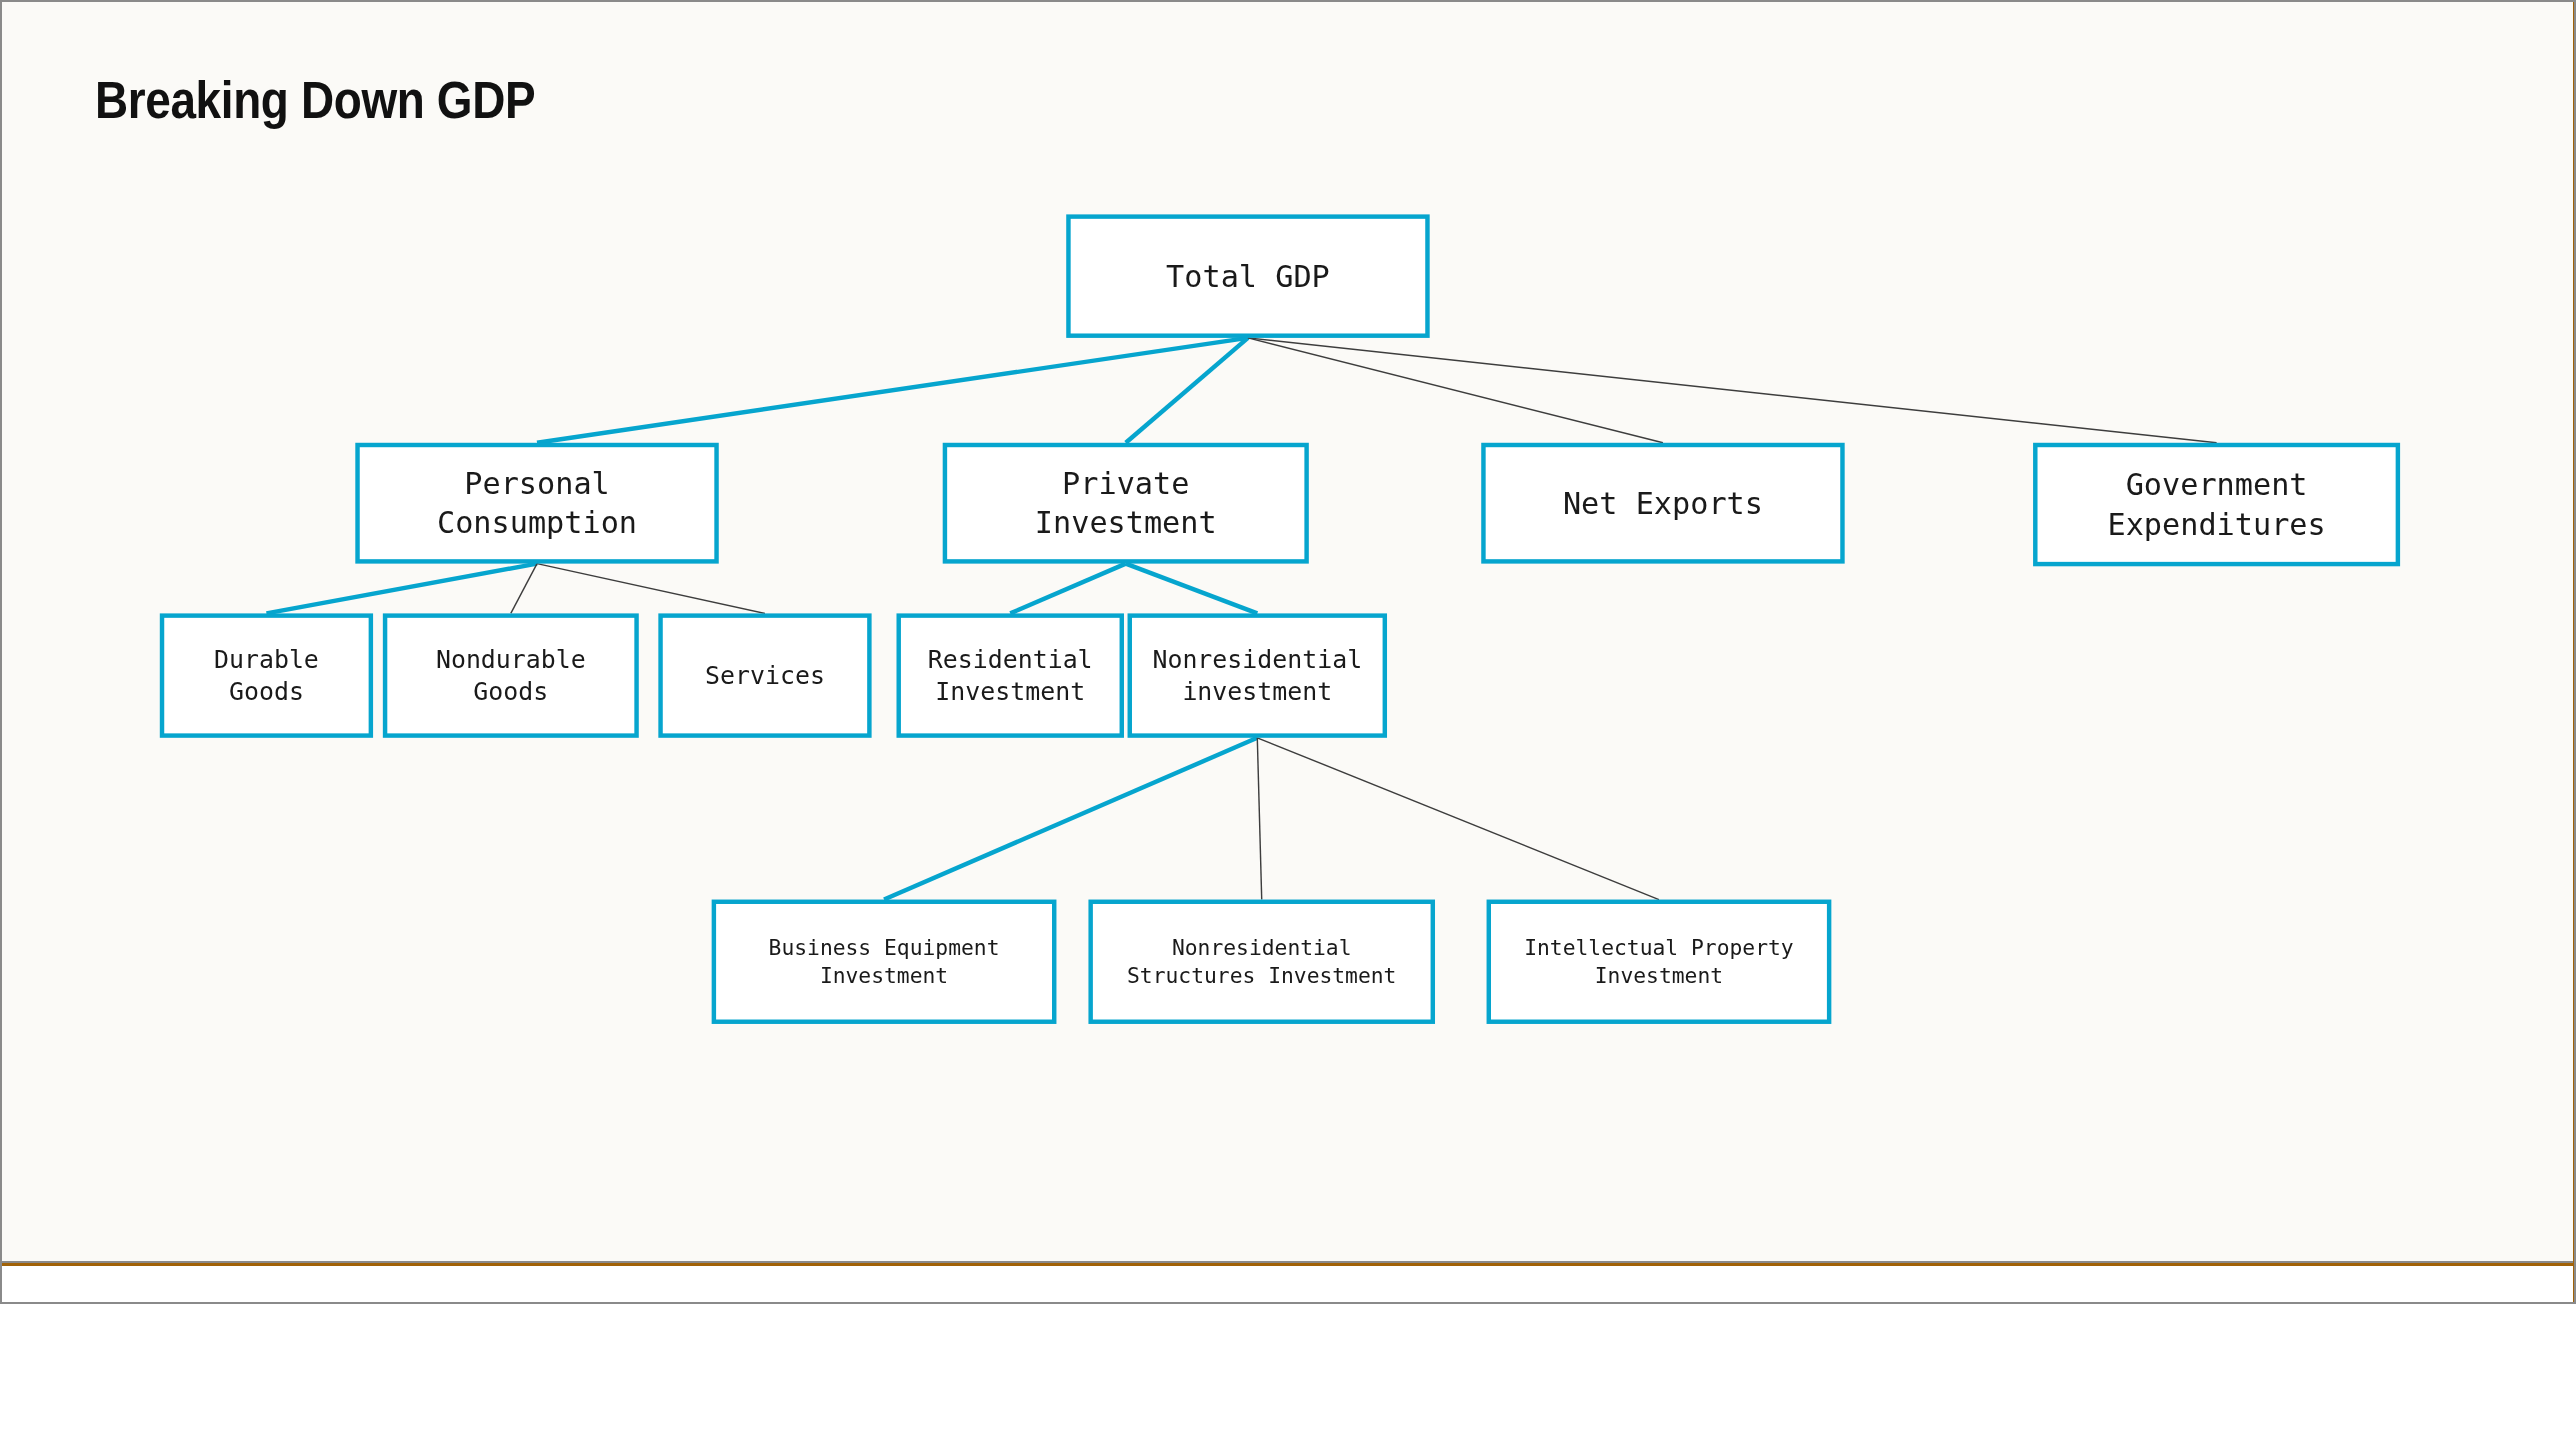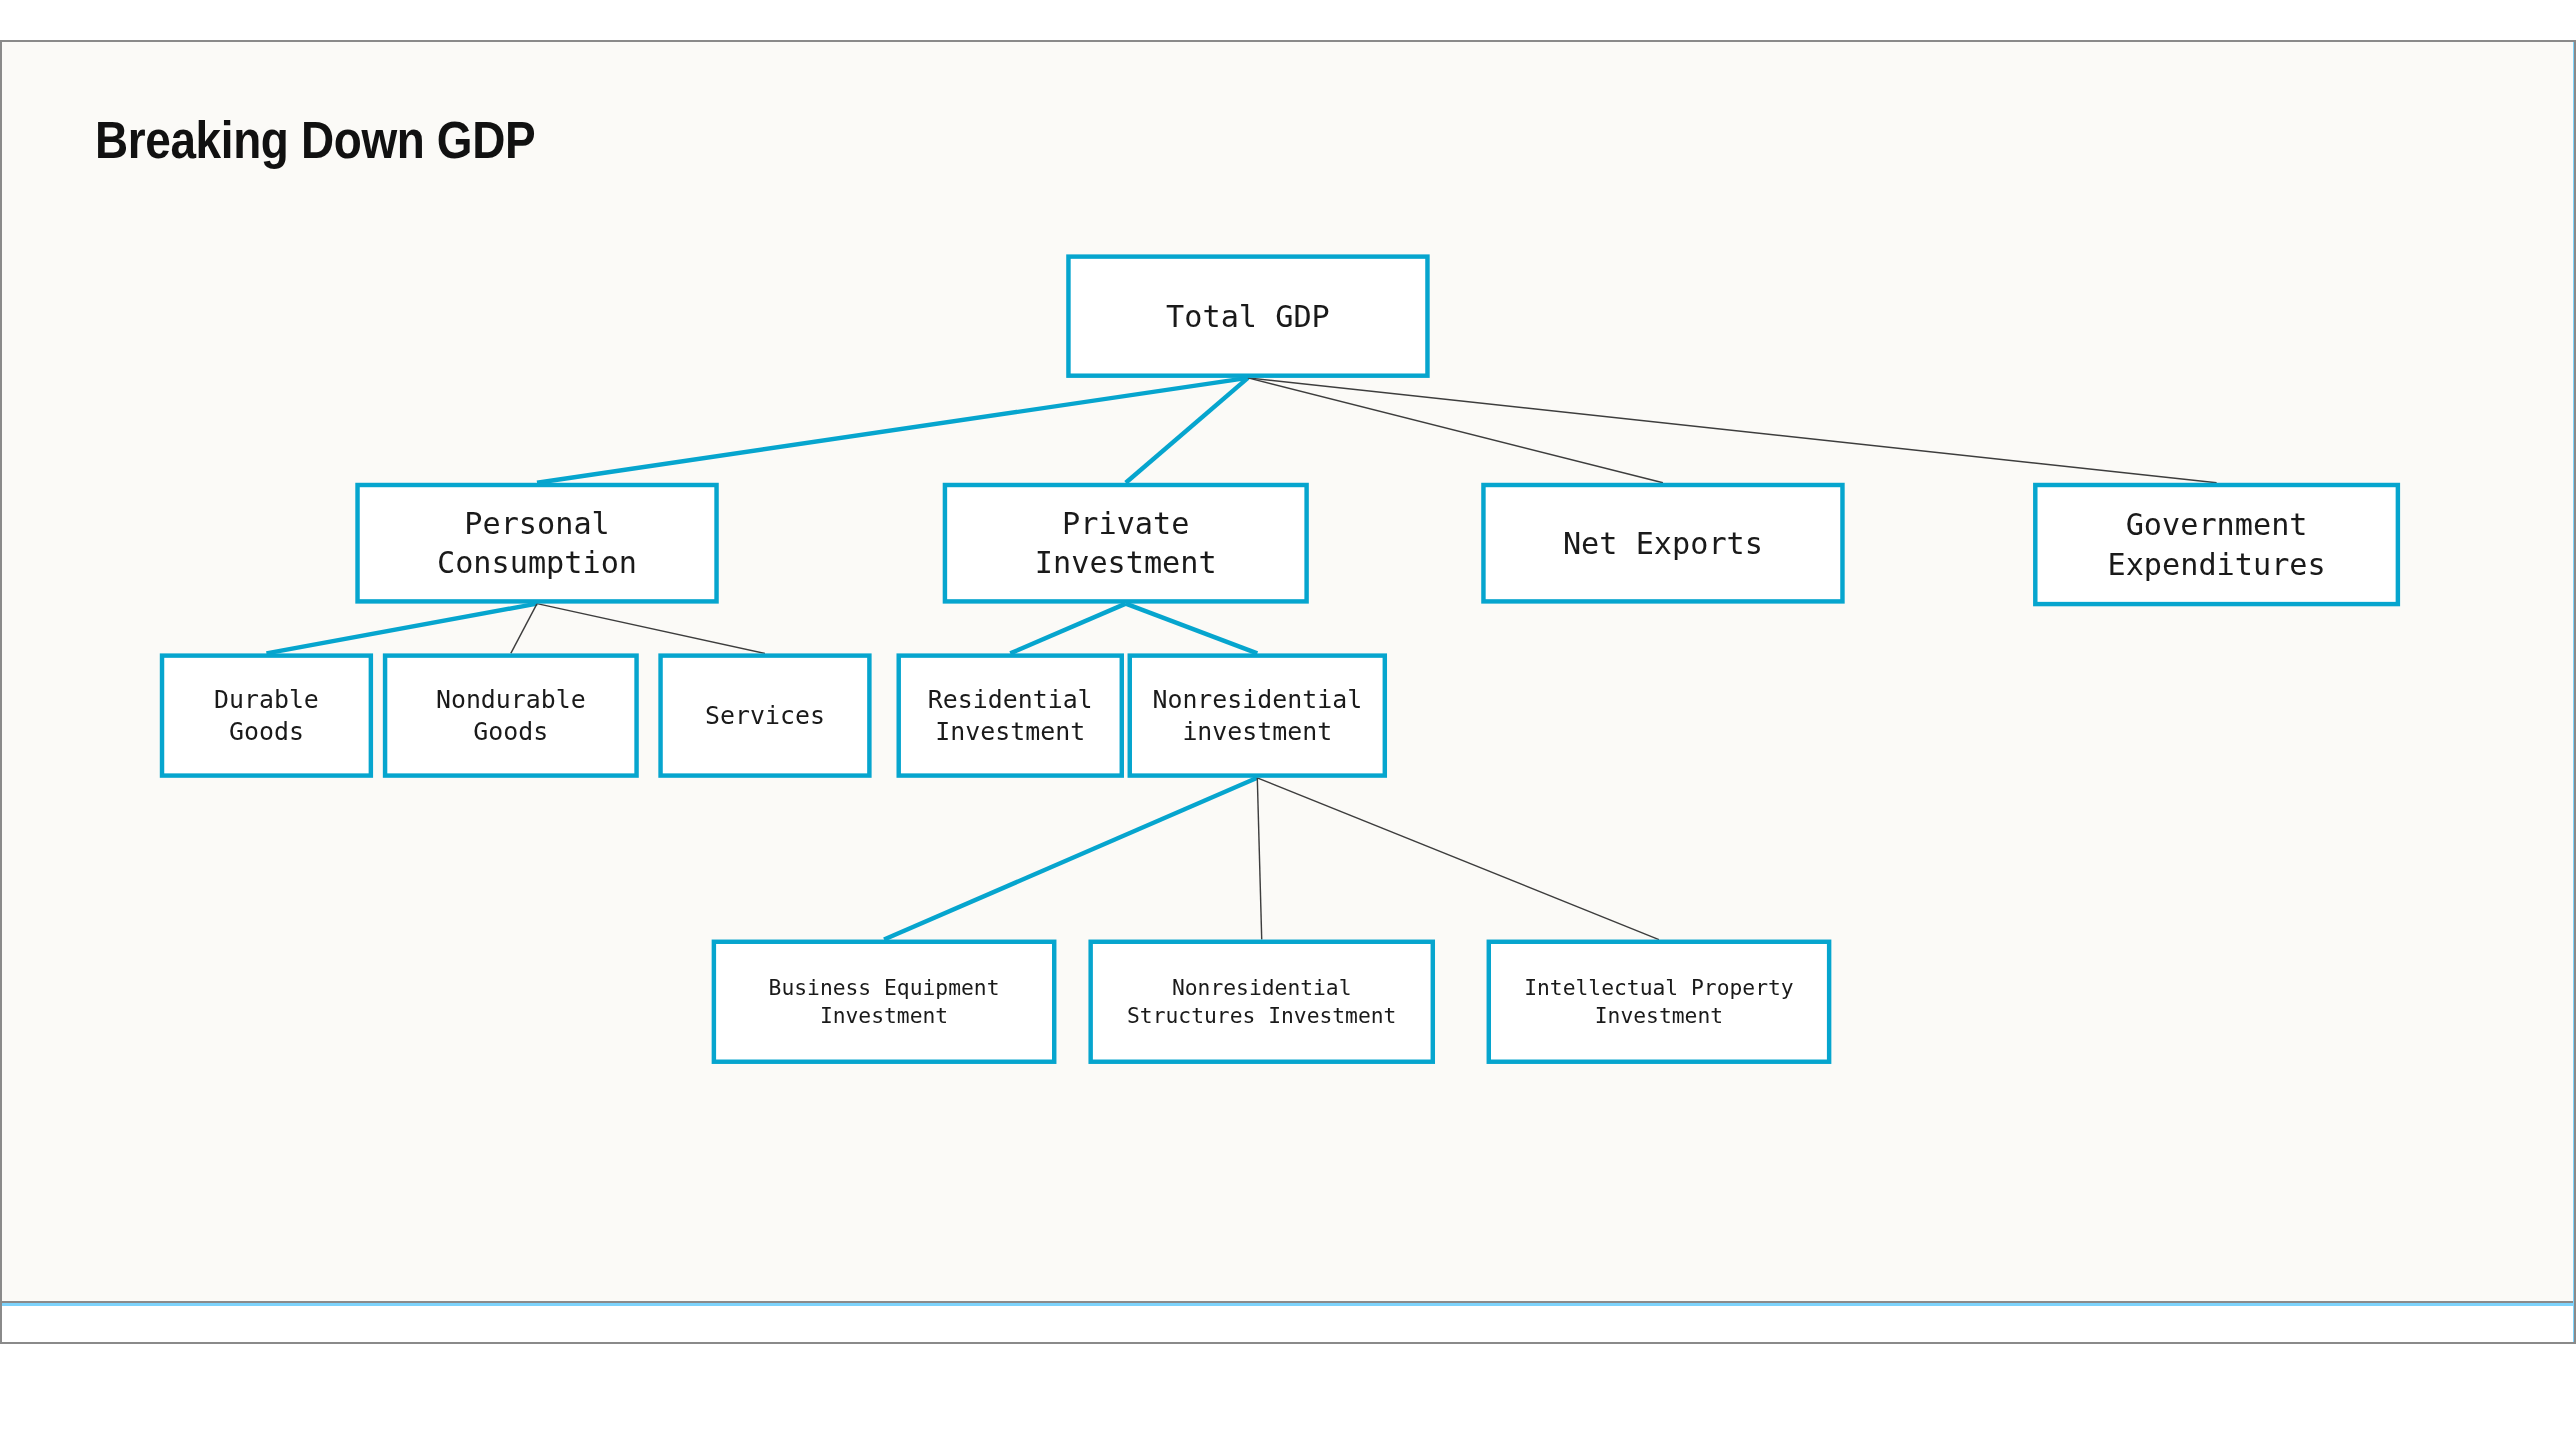--- a/index.html
+++ b/index.html
@@ -2,24 +2,23 @@
 <html style="font-size:14.2px"><head>
 <meta charset="utf-8">
 <style>
   html,body{margin:0;padding:0;background:#ffffff;}
   body{width:2576px;height:1456px;font-family:"Liberation Sans",sans-serif;-webkit-font-smoothing:antialiased;}
 
   #slide{
     position:relative;
     width:2576px;height:1304px;
     box-sizing:border-box;
-    background:#7dd3fc;
+    background:#a16207;
     border:2.7px solid #8a8a8a;
     overflow:hidden;
-    margin-top:40px;
   }
 
   
   #canvas{
     position:absolute;left:0;top:0;
     width:2571px;height:1261px;
     background:#fbfaf7;
     box-sizing:border-box;
     border-bottom:2.7px solid #8a8a8a;
   }

